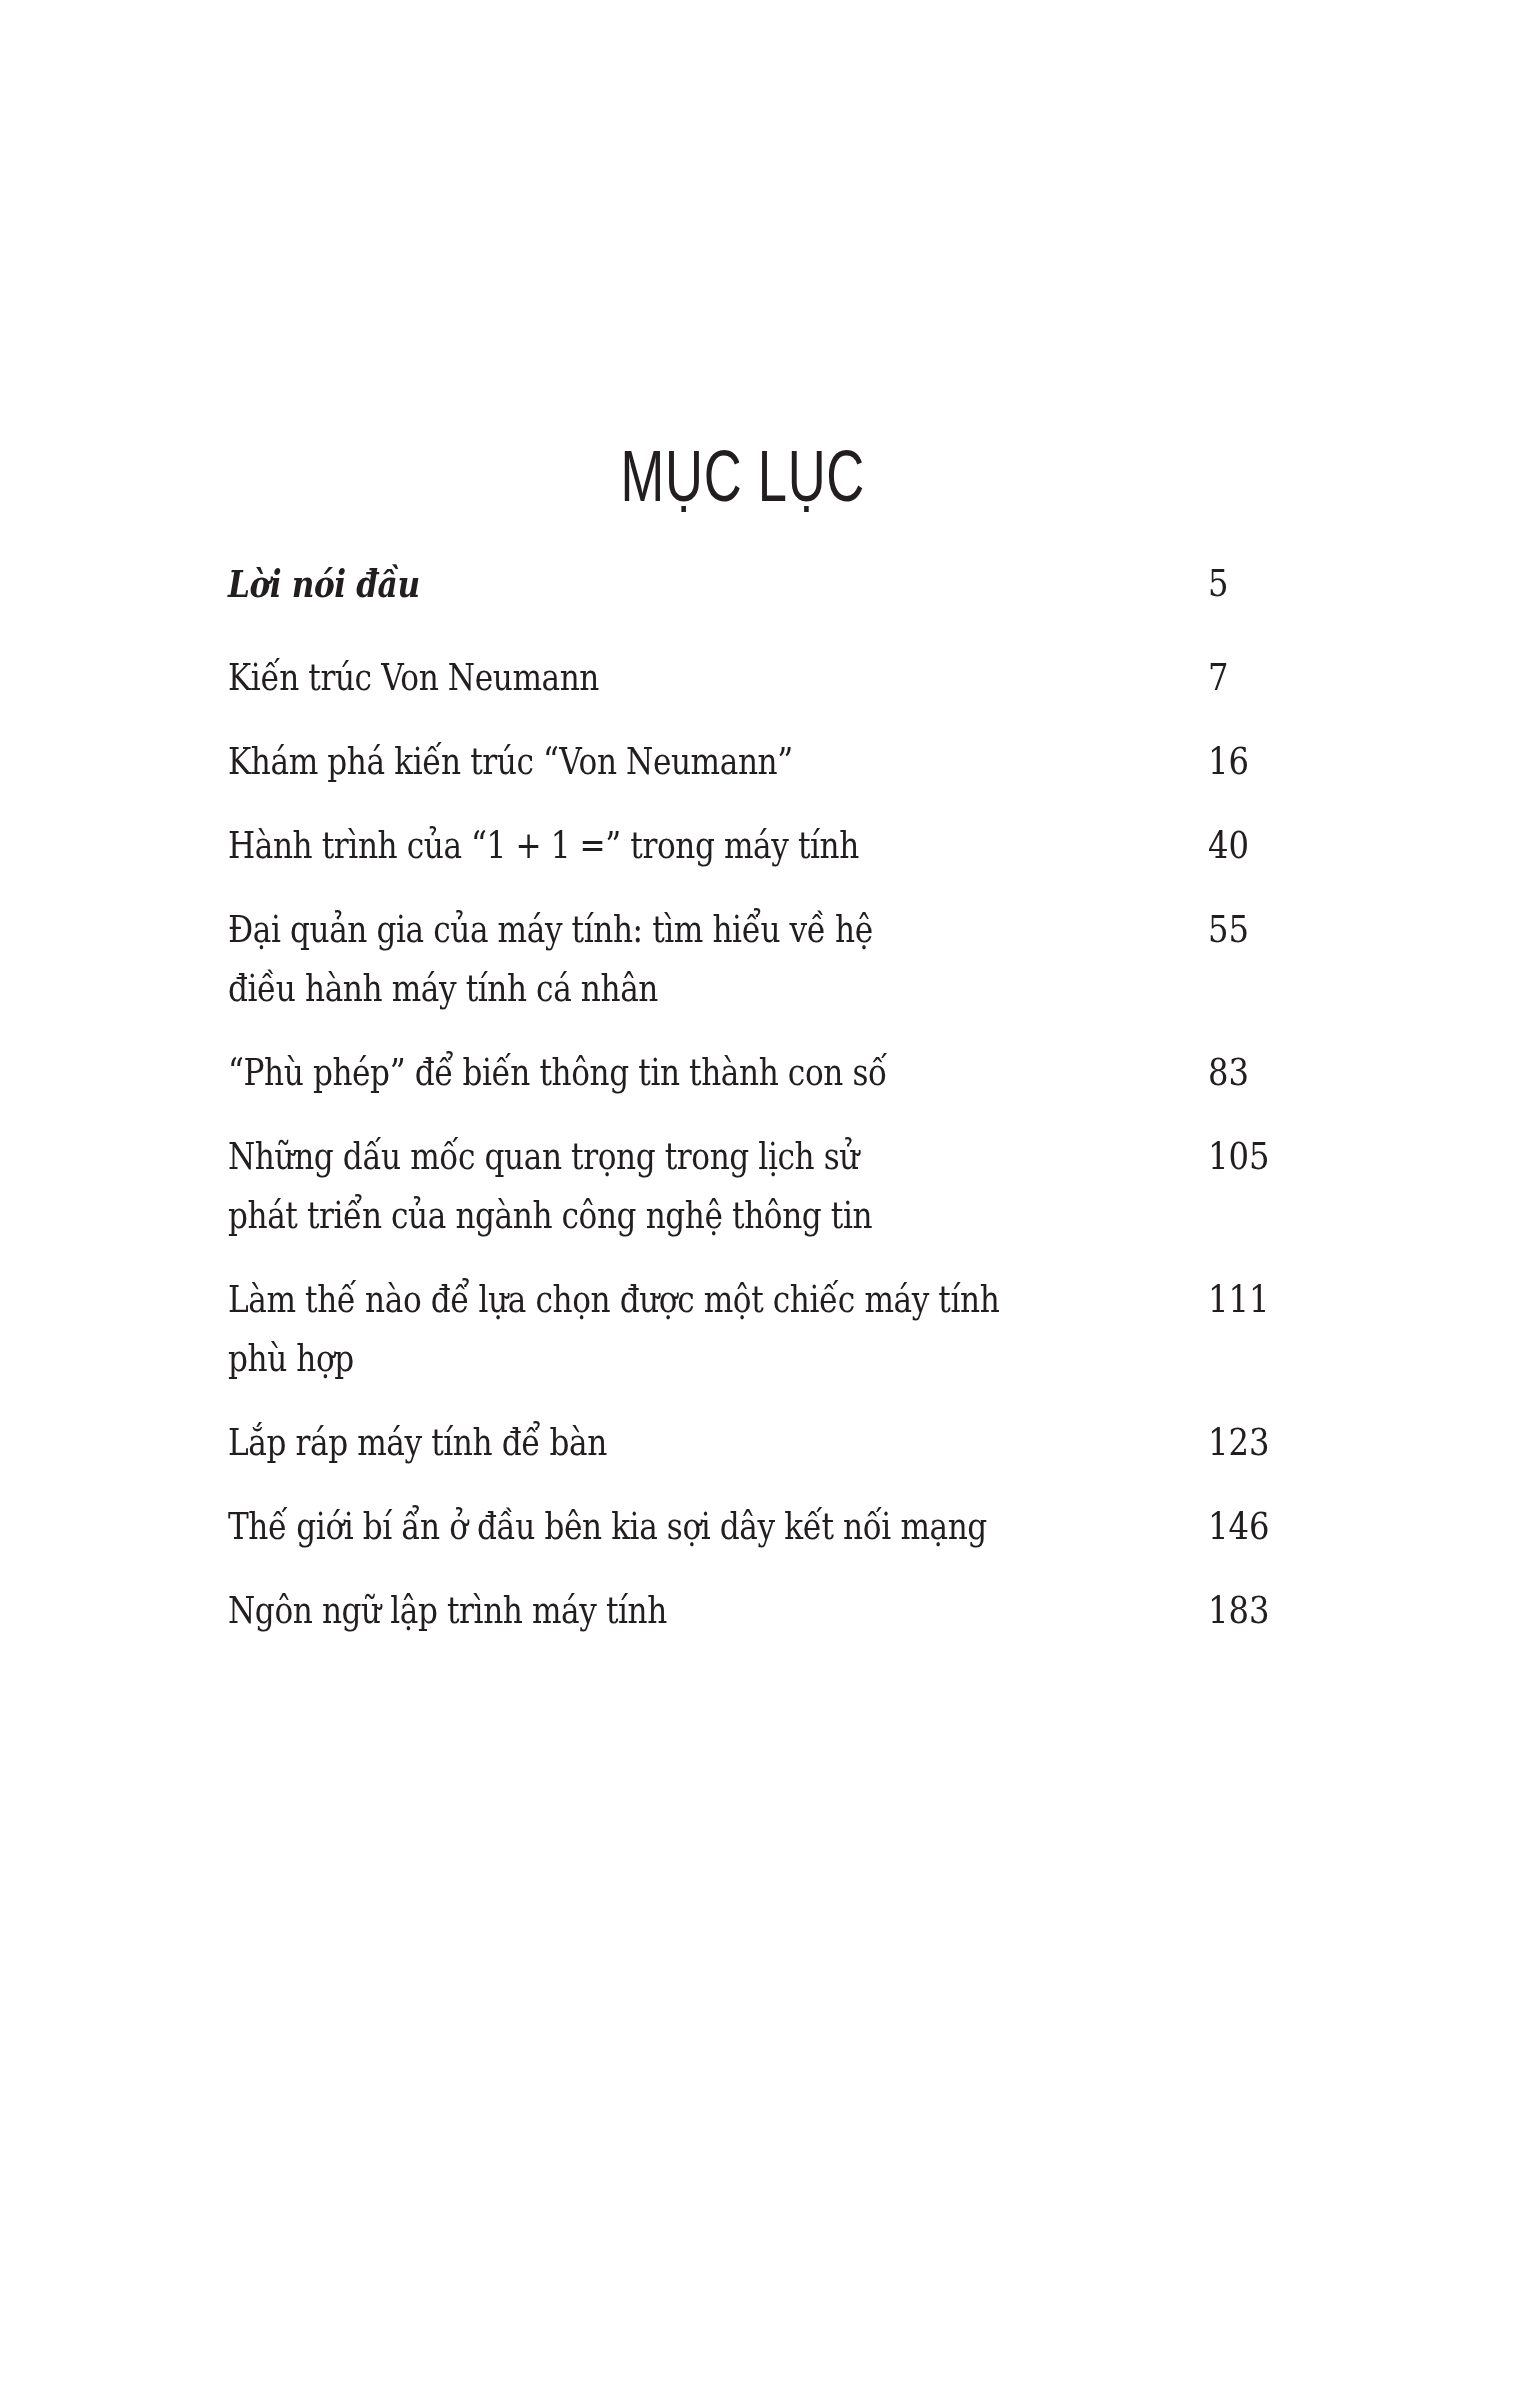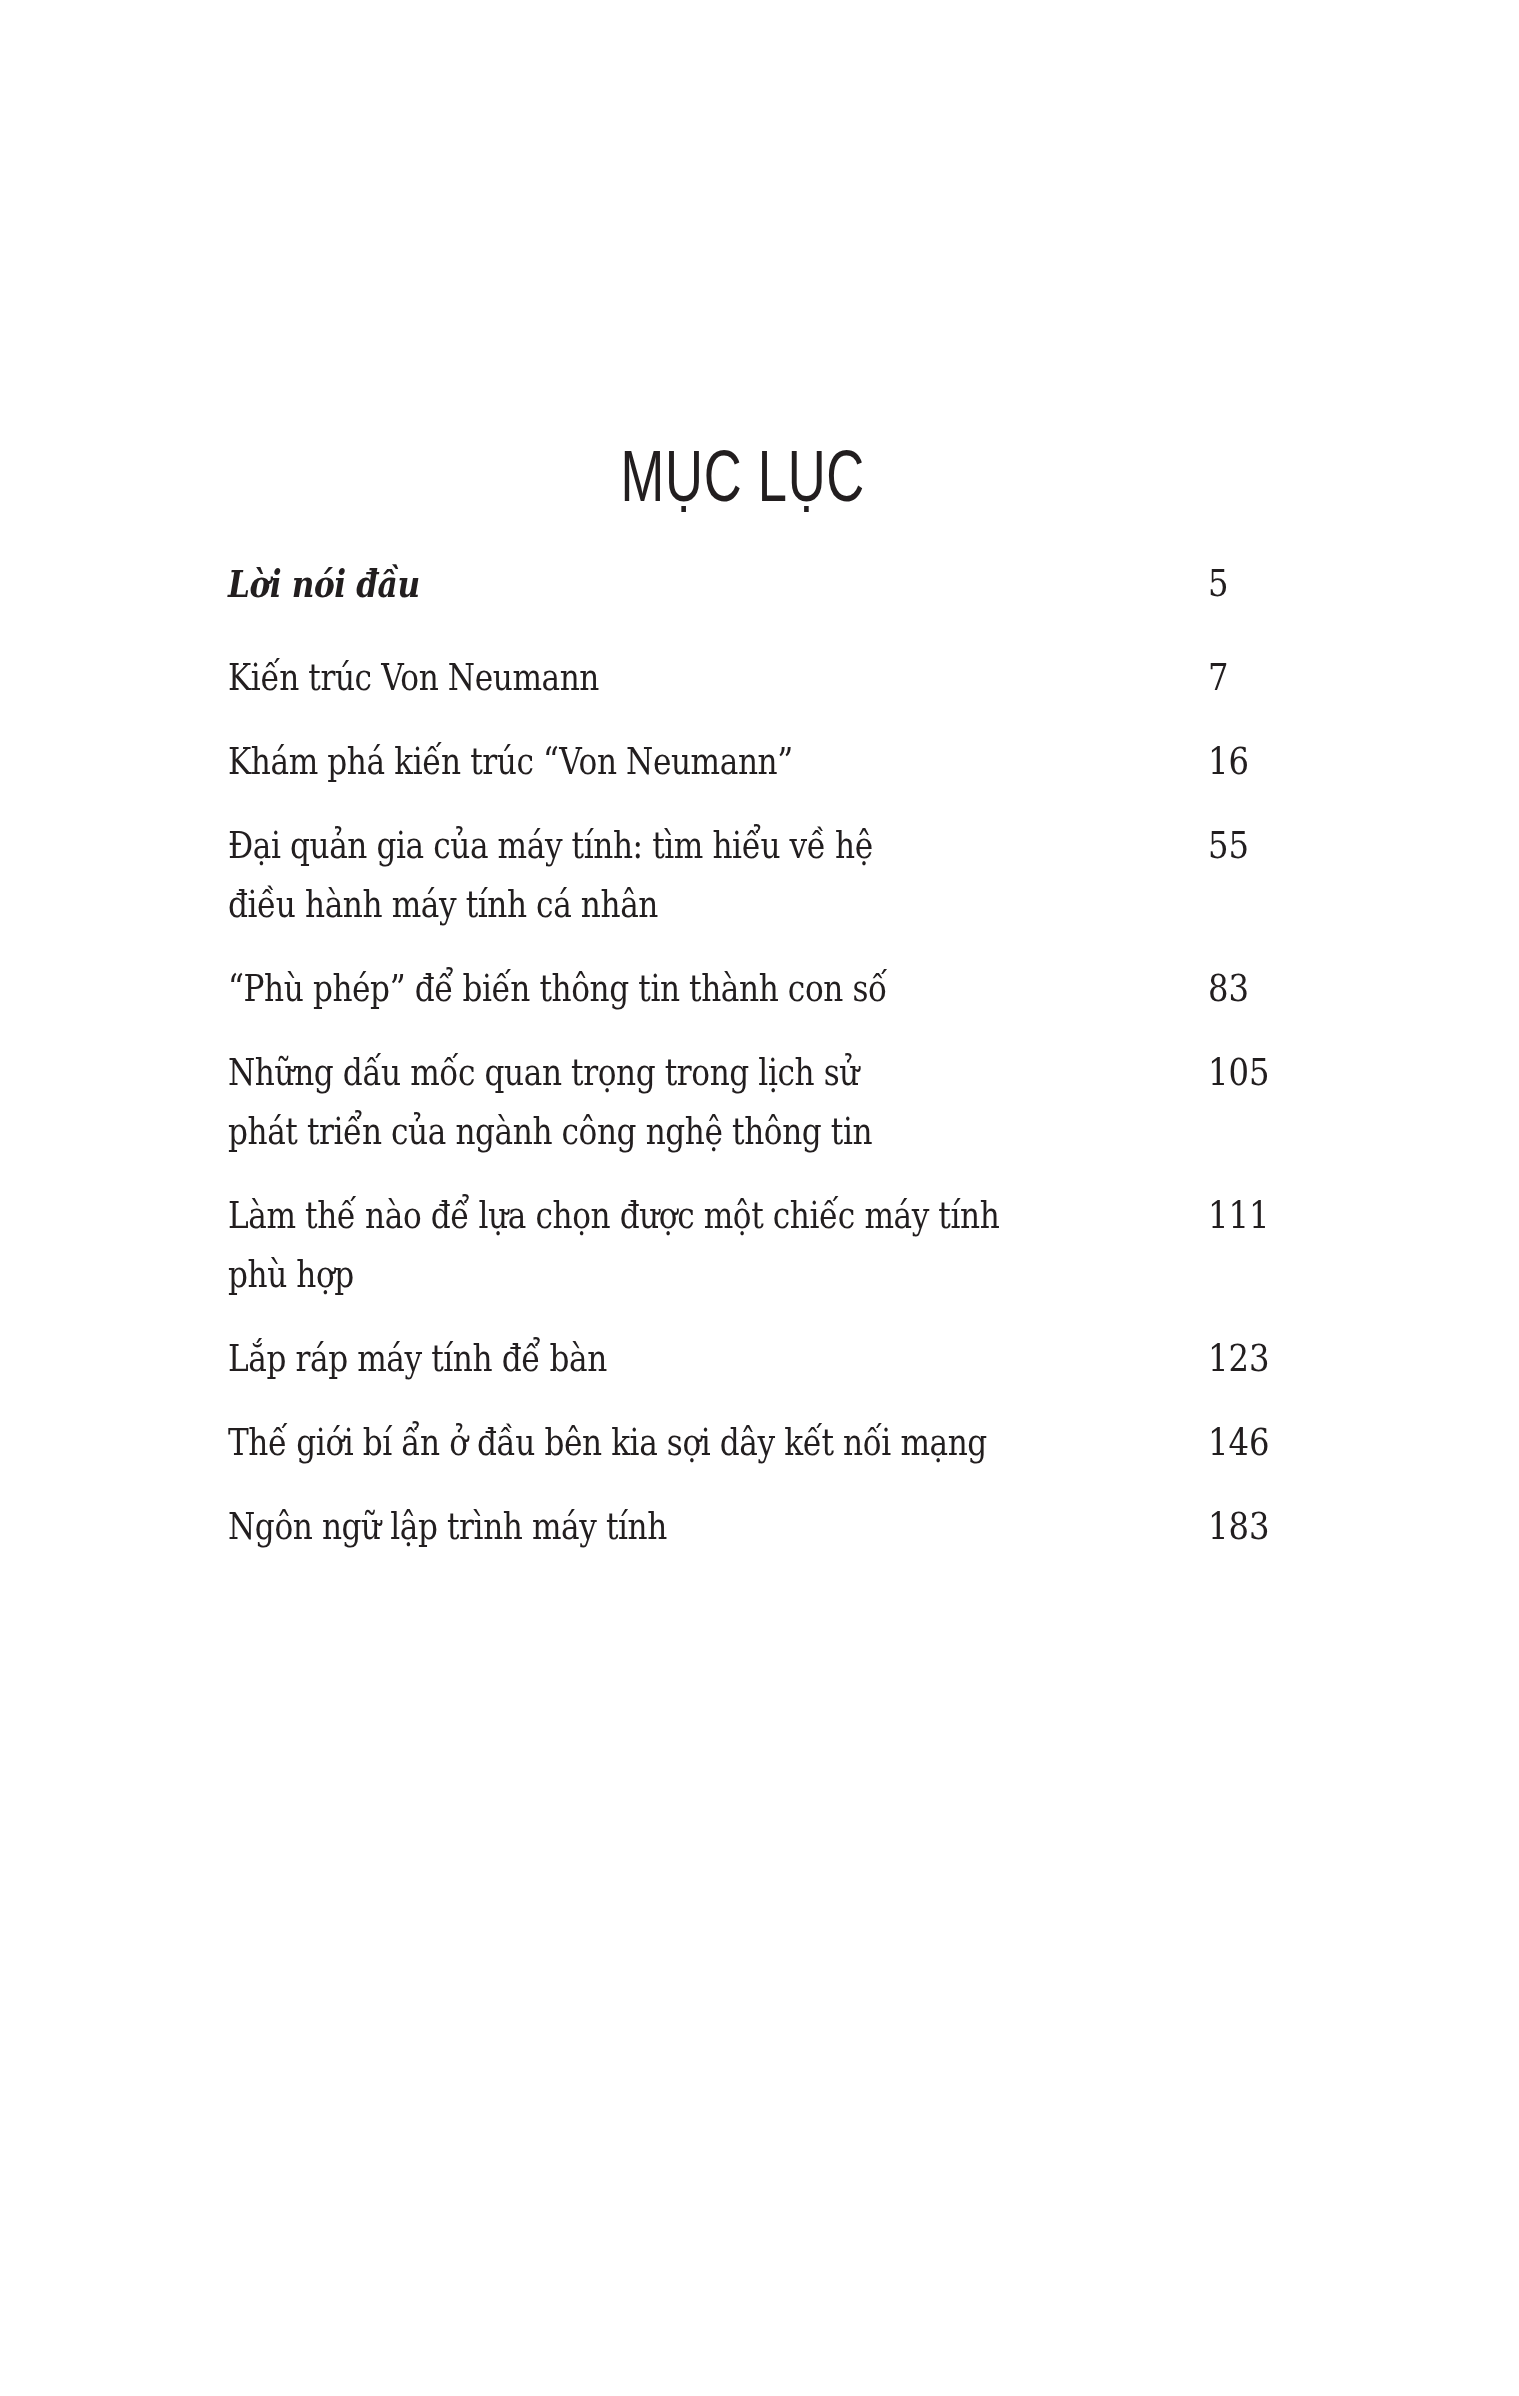--- a/index.html
+++ b/index.html
@@ -83,20 +83,24 @@
         </div>
         <div class="row">
           <span class="title">Kiến trúc Von Neumann</span>
           <span class="pagenum">7</span>
         </div>
         <div class="row">
           <span class="title">Khám phá kiến trúc “Von Neumann”</span>
           <span class="pagenum">16</span>
         </div>
         <div class="row">
+          <span class="title">Hành trình của “1 + 1 =” trong máy tính</span>
+          <span class="pagenum">40</span>
+        </div>
+        <div class="row">
           <span class="title">Đại quản gia của máy tính: tìm hiểu về hệ
 điều hành máy tính cá nhân</span>
           <span class="pagenum">55</span>
         </div>
         <div class="row">
           <span class="title">“Phù phép” để biến thông tin thành con số</span>
           <span class="pagenum">83</span>
         </div>
         <div class="row">
           <span class="title">Những dấu mốc quan trọng trong lịch sử

